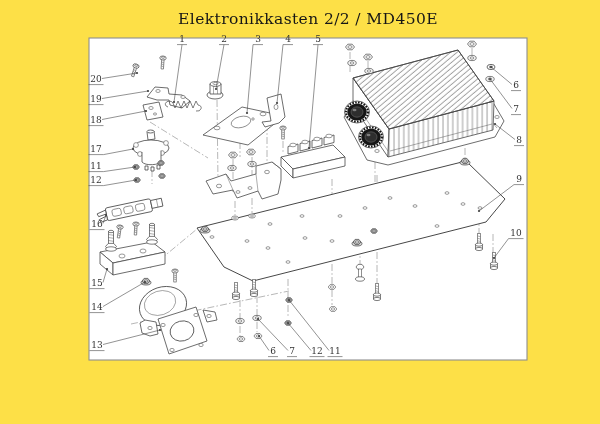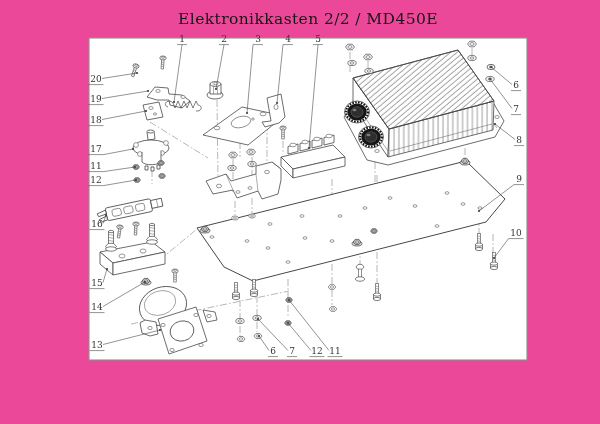--- a/index.html
+++ b/index.html
@@ -1,16 +1,16 @@
 <!DOCTYPE html>
 <html><head>
 <meta charset="utf-8">
 <style>
   html,body { margin:0; padding:0; background:#fff; }
-  .page { position:relative; width:600px; height:424px; background:#ec4899; overflow:hidden;
+  .page { position:relative; width:600px; height:424px; background:#fde047; overflow:hidden;
           font-family:"DejaVu Serif", serif; }
   svg { display:block; }
   
   .o  { fill:#ffffff; stroke:#474747; stroke-width:.8; stroke-linejoin:round; }
   .ob { fill:#ffffff; stroke:#474747; stroke-width:1; stroke-linejoin:round; }
   .s  { fill:none; stroke:#474747; stroke-width:.7; }
   .th { fill:none; stroke:#5a5a5a; stroke-width:.5; }
   .h  { fill:#ffffff; stroke:#555555; stroke-width:.6; }
   .cl { fill:none; stroke:#7a7a7a; stroke-width:.55; stroke-dasharray:7 2.2 1.6 2.2; }
   .title-text { font:15.5px "DejaVu Serif", serif; letter-spacing:.4px; fill:#161616; text-anchor:middle; }

